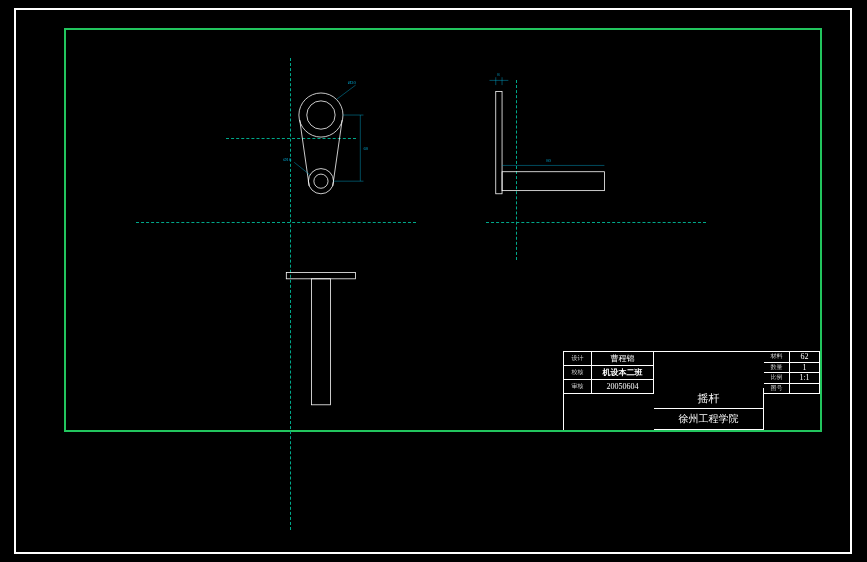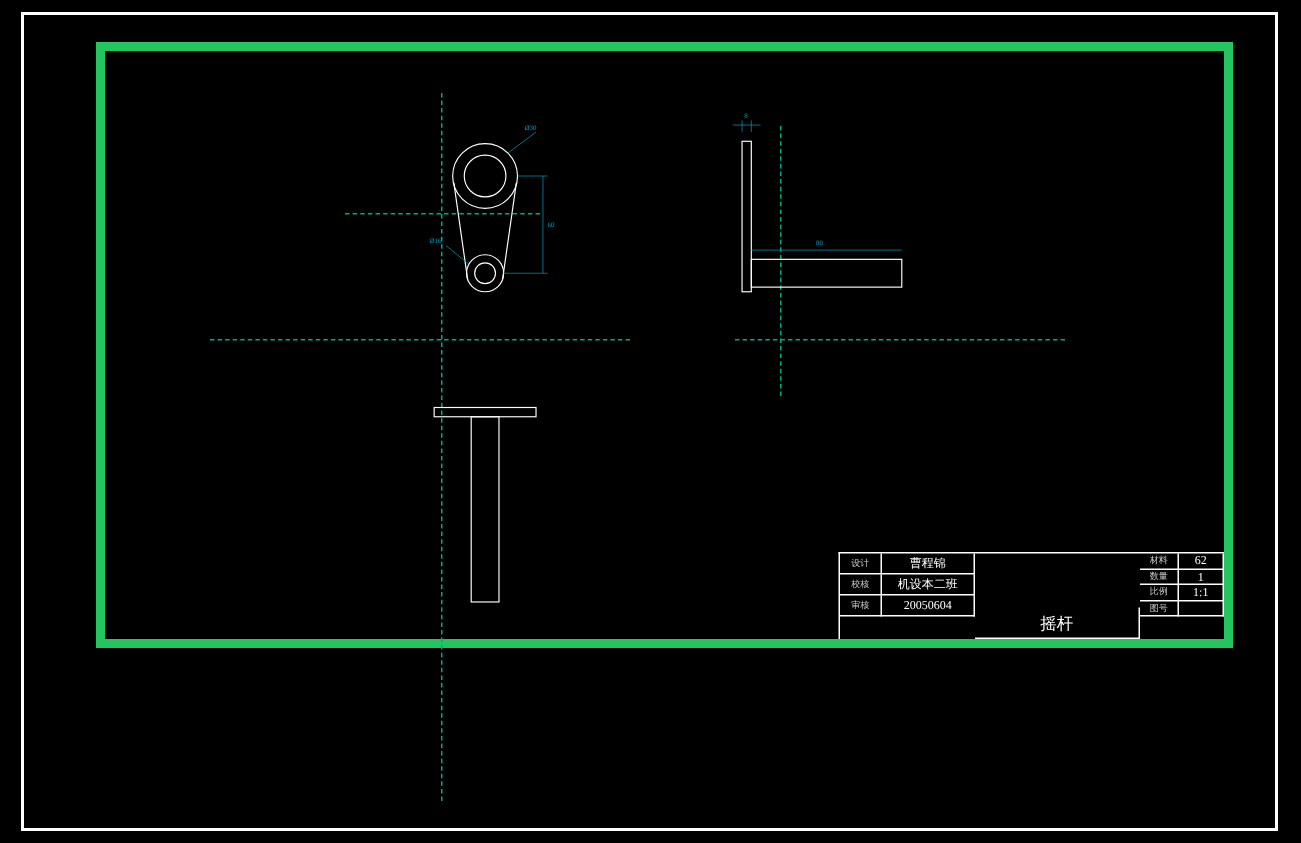--- a/index.html
+++ b/index.html
@@ -1,18 +1,18 @@
 <!DOCTYPE html>
 <html><head>
 <meta charset="utf-8">
 <style>
   * { margin: 0; padding: 0; box-sizing: border-box; }
   body { background: #000; width: 867px; height: 562px; position: relative; font-family: "SimSun", serif; }
   .outer-frame { position: absolute; left: 14px; top: 8px; width: 838px; height: 546px; border: 2px solid #fff; }
-  .inner-frame { position: absolute; left: 64px; top: 28px; width: 758px; height: 404px; border: 6px solid #22c55e; }
+  .inner-frame { position: absolute; left: 64px; top: 28px; width: 758px; height: 404px; border: 2px solid #22c55e; }
   .canvas { position: absolute; left: 0; top: 0; width: 100%; height: 100%; }
   .centerline-h { position: absolute; height: 0; border-top: 1px dashed #00a88a; }
   .centerline-v { position: absolute; width: 0; border-left: 1px dashed #00a88a; }
   .part-line { stroke: #fff; stroke-width: 1; fill: none; }
   .dim-line { stroke: #00a0c8; stroke-width: 0.6; fill: none; }
   .dim-text { fill: #00a0c8; font-size: 6px; }
   .tblock { position: absolute; right: 0; bottom: 0; border-top: 1px solid #fff; border-left: 1px solid #fff; display: flex; font-size: 8px; color: #fff; }
   .tcol { display: flex; flex-direction: column; }
   .tcell { border-right: 1px solid #fff; border-bottom: 1px solid #fff; display: flex; align-items: center; justify-content: center; padding: 0 3px; white-space: nowrap; }
   .tlabel { font-size: 6px; color: #ccc; }
@@ -90,26 +90,27 @@
   <div class="tblock">
 
     <div class="tcol" style="width:28px;">
       <div class="tcell tlabel" style="height:14px;">设计</div>
       <div class="tcell tlabel" style="height:14px;">校核</div>
       <div class="tcell tlabel" style="height:14px;">审核</div>
     </div>
 
     <div class="tcol" style="width:62px;">
       <div class="tcell" style="height:14px;">曹程锦</div>
-      <div class="tcell" style="height:14px;">机设本二班</div>
+      <div class="tcell" style="height:14px;font-weight:bold;">机设本二班</div>
       <div class="tcell" style="height:14px;text-align:center;">20050604</div>
     </div>
 
     <div class="tcol" style="width:110px;margin-top:36px;">
       <div class="tcell" style="height:21px; font-size:11px;">摇杆</div>
+      <div class="tcell" style="height:21px; font-size:10px;">徐州工程学院</div>
     </div>
 
     <div class="tcol" style="width:26px;">
       <div class="tcell tlabel" style="height:10.5px;">材料</div>
       <div class="tcell tlabel" style="height:10.5px;">数量</div>
       <div class="tcell tlabel" style="height:10.5px;">比例</div>
       <div class="tcell tlabel" style="height:10.5px;">图号</div>
     </div>
 
     <div class="tcol" style="width:30px;">

